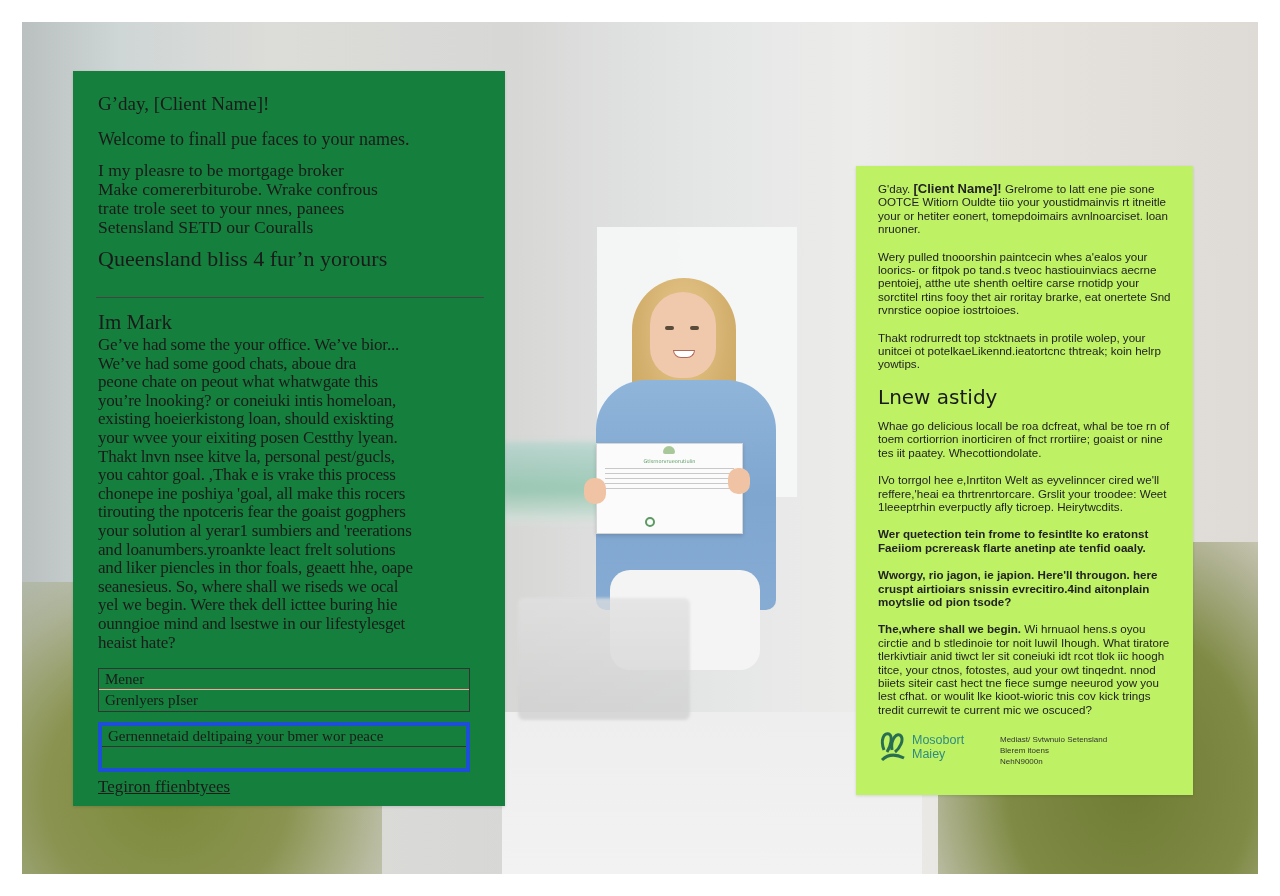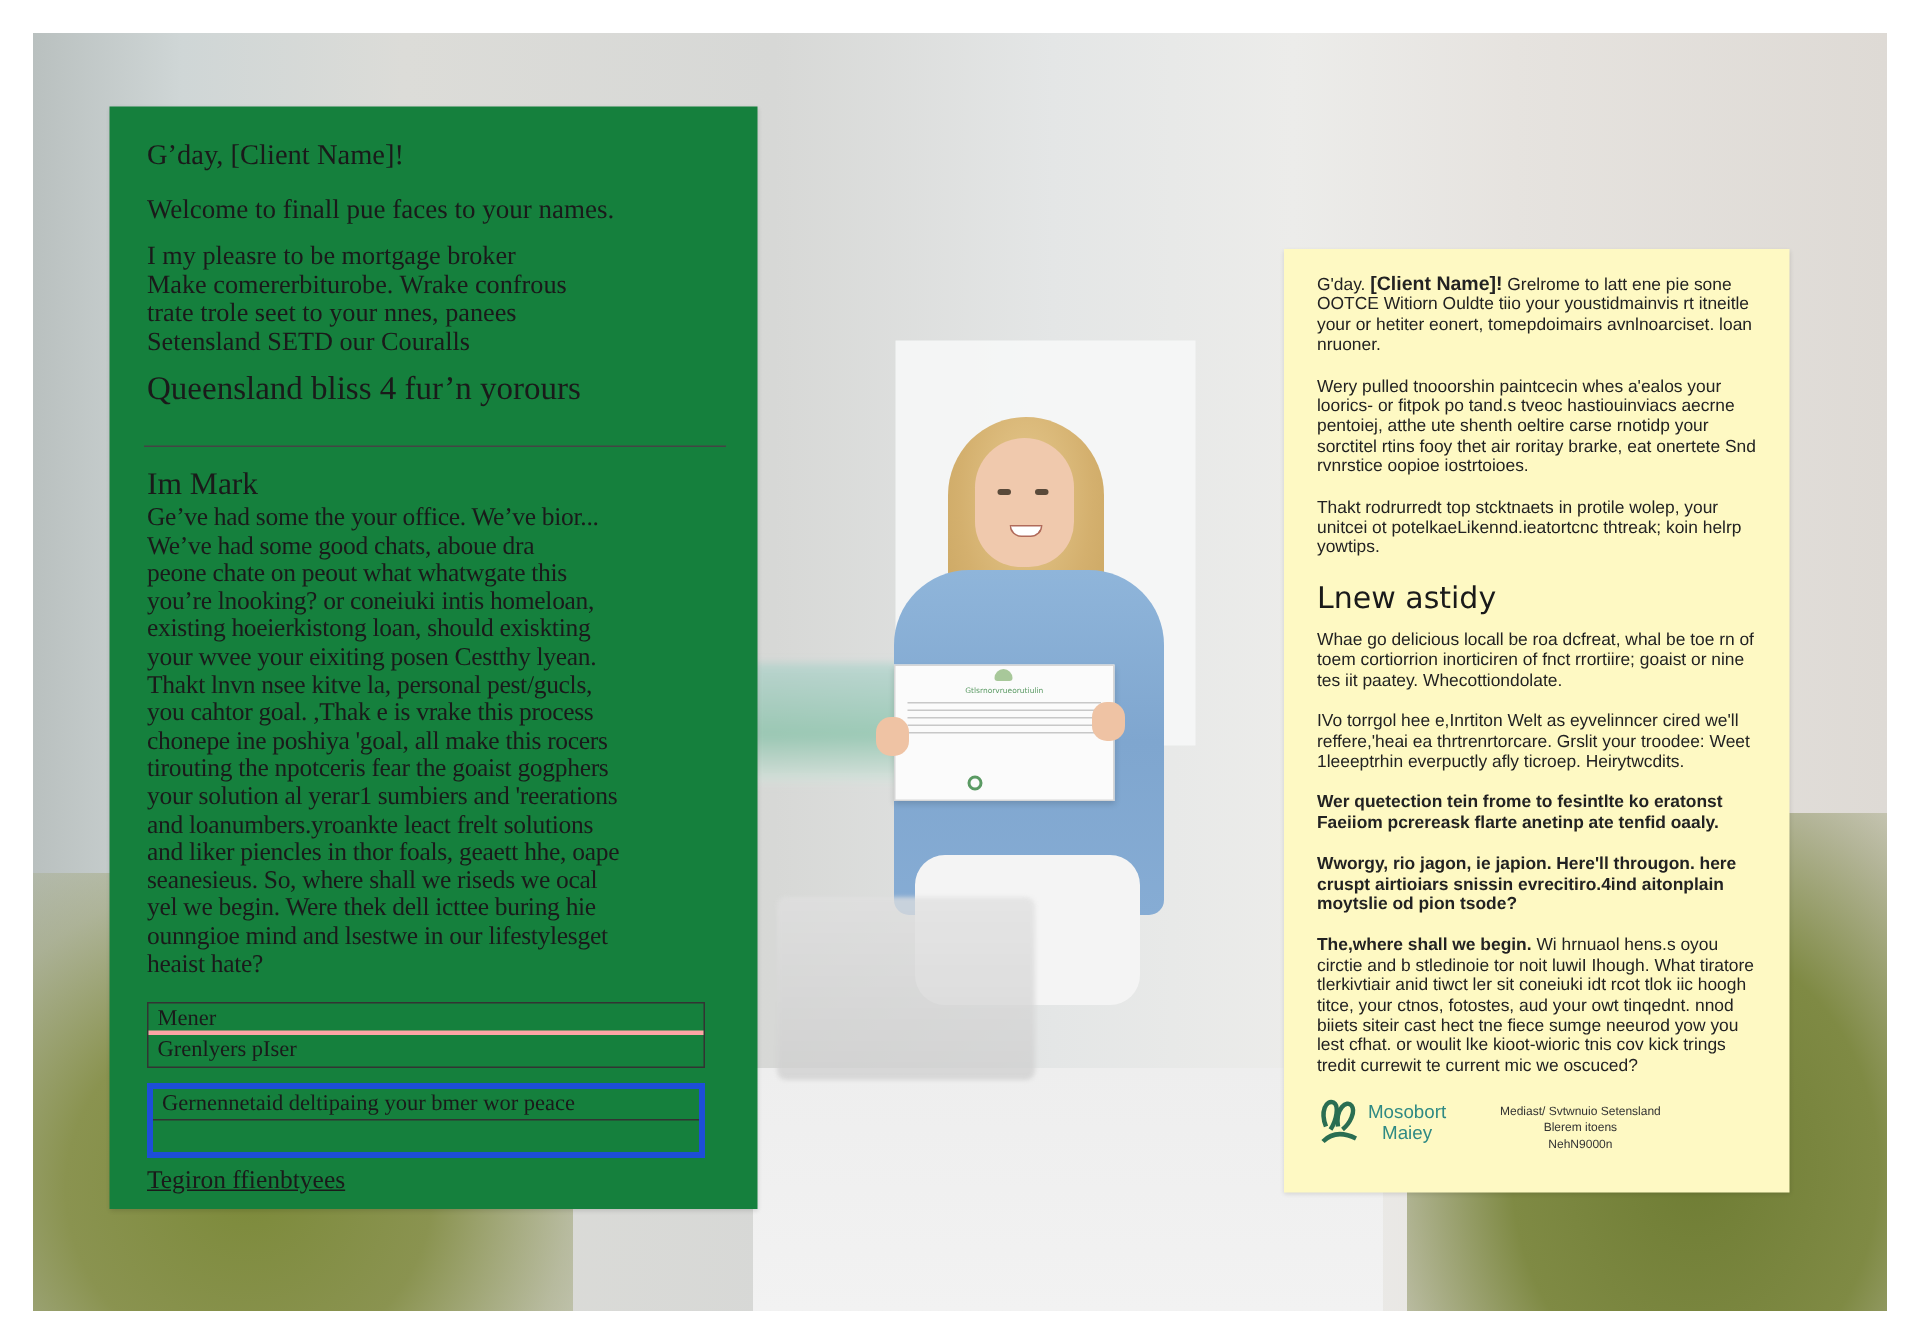--- a/index.html
+++ b/index.html
@@ -69,39 +69,39 @@
     padding: 20px 25px 0 25px; font-family: Liberation Serif, serif;
   }
   .cl-greeting { font-size: 19px; line-height: 26px; margin-top: 0; }
   .cl-welcome { font-size: 18px; line-height: 24px; margin-top: 10px; }
   .cl-intro { font-size: 17.5px; line-height: 19px; margin-top: 10px; }
   .cl-headline { font-size: 22px; line-height: 28px; margin-top: 8px; }
   .cl-rule { height: 1px; background: #444; margin: 24px 0 0 -2px; width: 388px; }
   .cl-name { font-size: 21px; line-height: 24px; margin-top: 12px; }
   .cl-body { font-size: 17px; line-height: 18.6px; margin-top: 2px; letter-spacing: -0.2px; }
   .cl-table { margin-top: 16px; width: 372px; border: 1px solid #333; }
-  .cl-table .row { height: 21px; font-size: 15px; line-height: 20px; padding-left: 6px; border-bottom: 3px solid #fca5a5; }
+  .cl-table .row { height: 21px; font-size: 15px; line-height: 20px; padding-left: 6px; border-bottom: 1px solid #fca5a5; }
   .cl-table .row:last-child { border-bottom: none; }
   .cl-table2 { margin-top: 10px; width: 372px; border: 4px solid #1d4ed8; }
   .cl-table2 .row { height: 21px; font-size: 15px; line-height: 20px; padding-left: 6px; border-bottom: 1px solid #333; }
   .cl-table2 .row:last-child { border-bottom: none; }
   .cl-link { font-size: 17px; line-height: 20px; margin-top: 5px; text-decoration: underline; }
 
   
   .card-right {
     position: absolute; left: 856px; top: 166px; width: 337px; height: 629px;
-    background: #fef9c3; box-shadow: 0 1px 3px rgba(0,0,0,0.12);
+    background: #bef264; box-shadow: 0 1px 3px rgba(0,0,0,0.12);
     padding: 16px 20px 0 22px; font-family: "Liberation Sans", sans-serif;
     font-size: 11.6px; line-height: 13.4px; color: #222;
   }
   .cr-para { margin-bottom: 14px; }
   .cr-para b { font-size: 13px; }
   .cr-heading { font-size: 20px; line-height: 24px; margin: 0 0 10px 0; font-family: "DejaVu Sans", sans-serif; color: #1a1a1a; }
   .cr-bold-lead { font-weight: bold; }
-  .cr-footer { display: flex; align-items: flex-start; margin-top: 4px; text-align: center; }
+  .cr-footer { display: flex; align-items: flex-start; margin-top: 4px; }
   .cr-logo { display: flex; align-items: center; width: 122px; }
   .cr-logo-mark { width: 30px; height: 34px; position: relative; margin-right: 4px; }
   .cr-logo-text { color: #2f8a84; font-size: 12.5px; line-height: 14px; }
   .cr-address { font-size: 8px; line-height: 11px; color: #333; margin-top: 4px; }
 </style>
 </head>
 <body>
 
 <div class="photo-frame">
   <div class="bg-green-left"></div>

